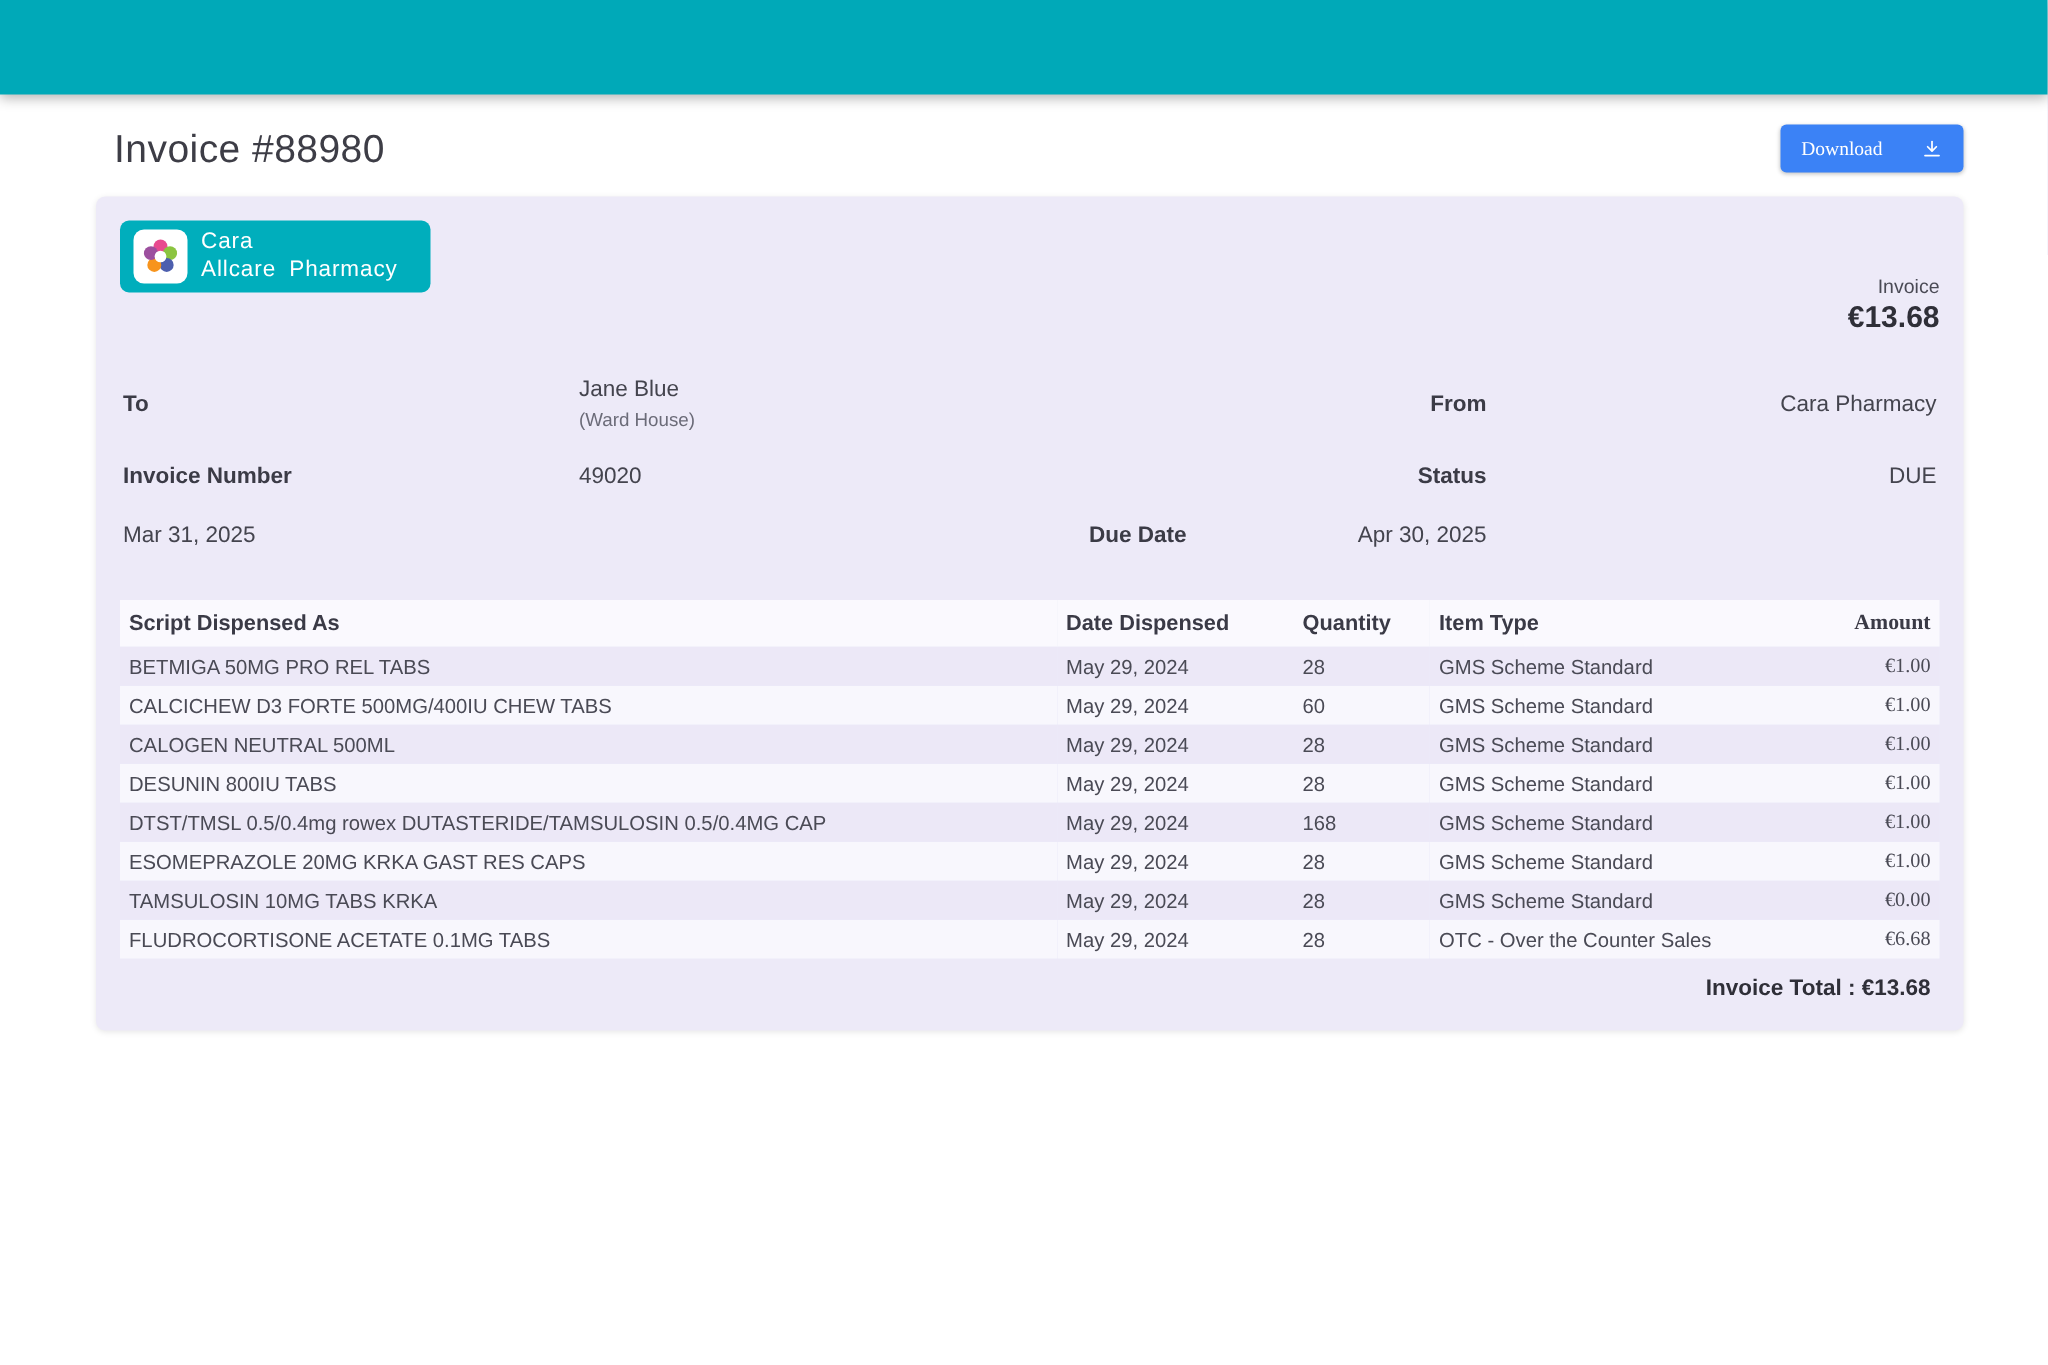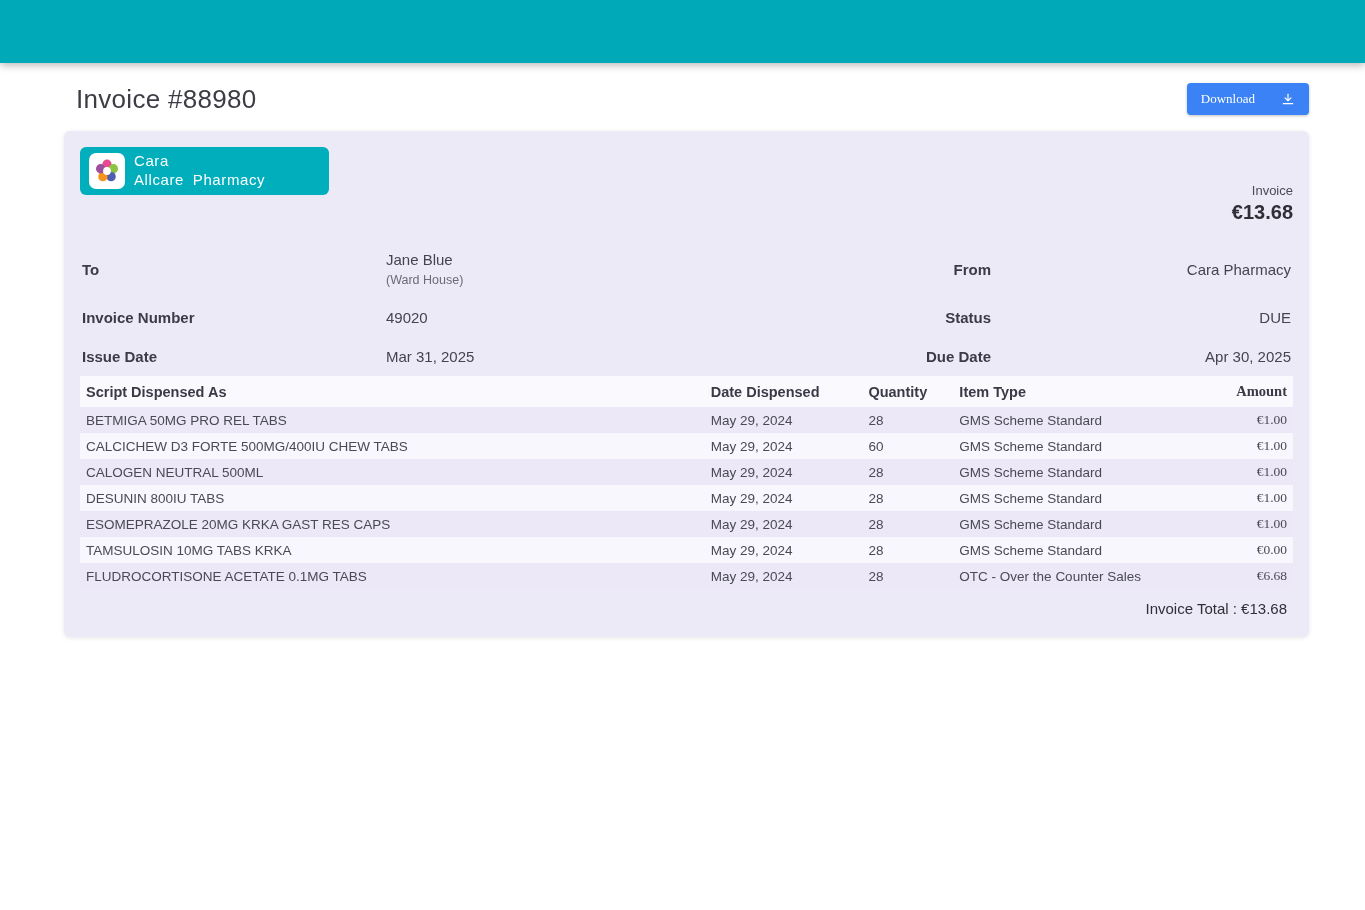--- a/index.html
+++ b/index.html
@@ -56,21 +56,21 @@
   }
   .card-top {
     display: flex;
     justify-content: space-between;
     align-items: flex-start;
     margin-bottom: 16px;
   }
   .brand-logo {
     background: #00aebc;
     border-radius: 6px;
-    width: 249px;
+    width: 207px;
     height: 48px;
     display: flex;
     align-items: center;
     padding: 0 9px;
     gap: 9px;
   }
   .brand-icon {
     width: 36px; height: 36px;
     background: #ffffff;
     border-radius: 7px;
@@ -94,20 +94,21 @@
     padding: 11px 0;
   }
   .info-row .cell { padding: 0 2px; }
   .info-label { font-weight: 700; font-size: 15px; color: #3b3b46; }
   .info-value { font-size: 15px; color: #44444e; }
   .info-sub { font-size: 12.5px; color: #6b6b78; margin-top: 5px; }
   .cell.right { text-align: right; }
   table.invoice-table {
     width: 100%;
     border-collapse: collapse;
+    margin-top: 24px;
     font-size: 13.5px;
   }
   .invoice-table th {
     text-align: left;
     font-weight: 700;
     font-size: 14.5px;
     color: #3a3a46;
     background: #faf9fe;
     padding: 7px 6px;
   }
@@ -118,21 +119,21 @@
     overflow: hidden;
     text-overflow: ellipsis;
   }
   .invoice-table th:last-child, .invoice-table td:last-child { text-align: right; font-family: Liberation Serif, serif; }
   .invoice-table tbody tr:nth-child(odd)  { background: #ece8f7; }
   .invoice-table tbody tr:nth-child(even) { background: #f8f7fd; }
   .total-row {
     text-align: right;
     padding: 11px 6px 4px 6px;
     font-size: 15px;
-    font-weight: 400;
+    font-weight: 700;
     color: #2f2f38;
   }
 </style>
 </head>
 <body>
 
 <div class="topbar"></div>
 
 <div class="content">
 
@@ -186,21 +187,20 @@
     </div>
 
     <div class="info-row">
       <div class="cell info-label">Invoice Number</div>
       <div class="cell info-value">49020</div>
       <div class="cell right info-label">Status</div>
       <div class="cell right info-value">DUE</div>
     </div>
 
     <div class="info-row">
-      <div class="cell info-label">Issue Date</div>
       <div class="cell info-value">Mar 31, 2025</div>
       <div class="cell right info-label">Due Date</div>
       <div class="cell right info-value">Apr 30, 2025</div>
     </div>
 
     <table class="invoice-table">
       <colgroup>
         <col style="width:51.5%">
           <col style="width:13%">
           <col style="width:7.5%">
@@ -239,20 +239,27 @@
     <td>€1.00</td>
   </tr>
           <tr>
     <td>DESUNIN 800IU TABS</td>
     <td>May 29, 2024</td>
     <td>28</td>
     <td>GMS Scheme Standard</td>
     <td>€1.00</td>
   </tr>
           <tr>
+    <td>DTST/TMSL 0.5/0.4mg rowex DUTASTERIDE/TAMSULOSIN 0.5/0.4MG CAP</td>
+    <td>May 29, 2024</td>
+    <td>168</td>
+    <td>GMS Scheme Standard</td>
+    <td>€1.00</td>
+  </tr>
+          <tr>
     <td>ESOMEPRAZOLE 20MG KRKA GAST RES CAPS</td>
     <td>May 29, 2024</td>
     <td>28</td>
     <td>GMS Scheme Standard</td>
     <td>€1.00</td>
   </tr>
           <tr>
     <td>TAMSULOSIN 10MG TABS KRKA</td>
     <td>May 29, 2024</td>
     <td>28</td>

